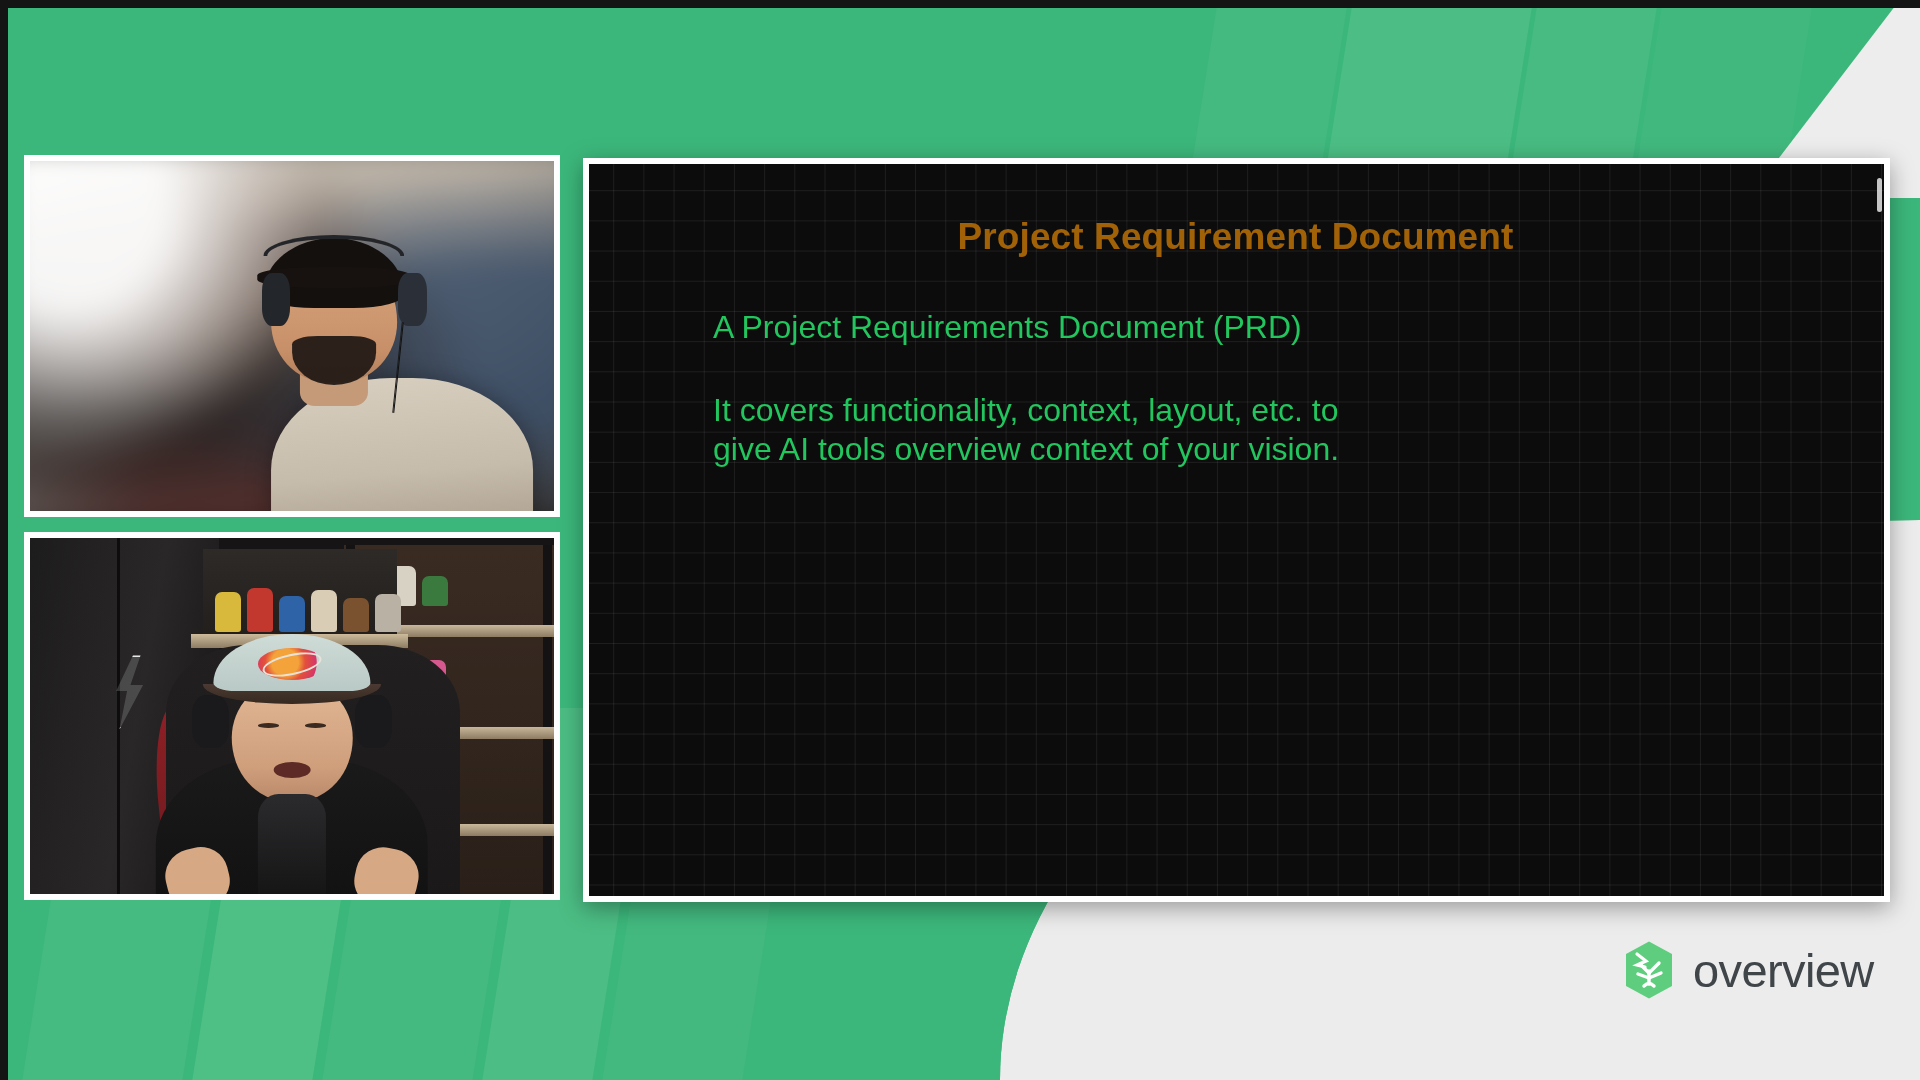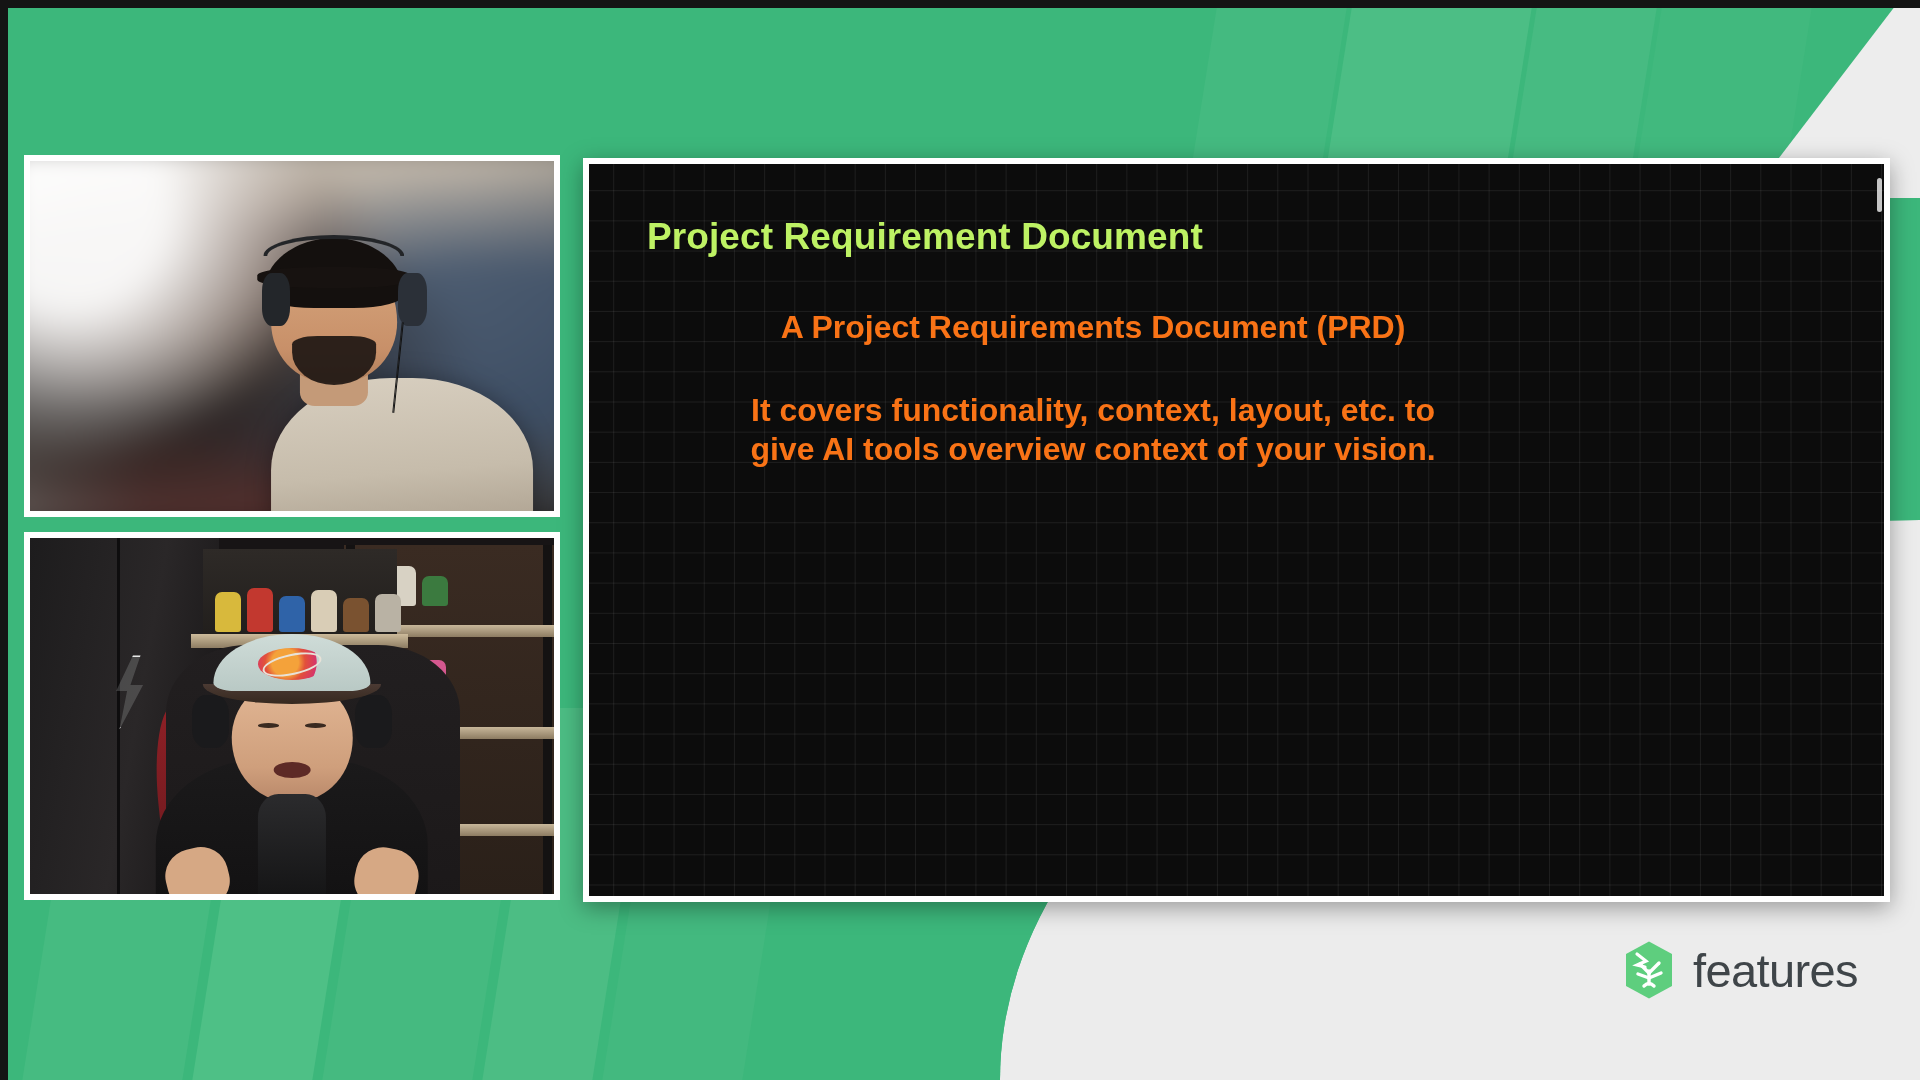--- a/index.html
+++ b/index.html
@@ -251,34 +251,34 @@
       linear-gradient(to bottom, rgba(255,255,255,.075) 1px, transparent 1px);
     background-size:30.2px 30.2px;
     background-position:-6px -4px;
   }
   .slide-scroll {
     position:absolute; right:2px; top:14px; width:5px; height:34px;
     background:rgba(230,230,230,.85); border-radius:3px;
   }
   .slide-content { position:absolute; inset:0; padding:52px 60px; }
   #slide-title {
-    color:#bef264;
+    color:#a16207;
     font-size:37px;
     font-weight:bold;
     letter-spacing:.1px;
     margin-left:-2px;
+    text-align:center;
   }
   .slide-body { margin-top:50px; margin-left:64px; }
   .para {
-    color:#f97316;
+    color:#22c55e;
     font-size:32px;
     line-height:1.22;
-    font-weight:700;
+    font-weight:400;
     max-width:760px;
-    text-align:center;
   }
   .para + .para { margin-top:44px; }
   .para .ln { display:block; white-space:nowrap; }
 
   
   #logo {
     position:absolute; left:1622px; top:940px;
     display:flex; align-items:center; gap:17px;
   }
   .logo-mark { position:relative; width:54px; height:60px; }
@@ -414,16 +414,16 @@
           <path d="M27 44 L27 31"></path>
           <path d="M27 33 L18 24"></path>
           <path d="M27 33 L37 23"></path>
           <path d="M27 38 L16 34"></path>
           <path d="M27 38 L39 33"></path>
           <path d="M22 46 Q27 41 32 46"></path>
         </g>
         <path d="M15 14 L24 21 L15 25 L23 27" stroke="#ffffff" stroke-width="3.2" fill="none" stroke-linecap="round"></path>
       </svg>
     </span>
-    <span class="logo-word">features</span>
+    <span class="logo-word">overview</span>
   </div>
 
 </div>
 
 </body></html>

